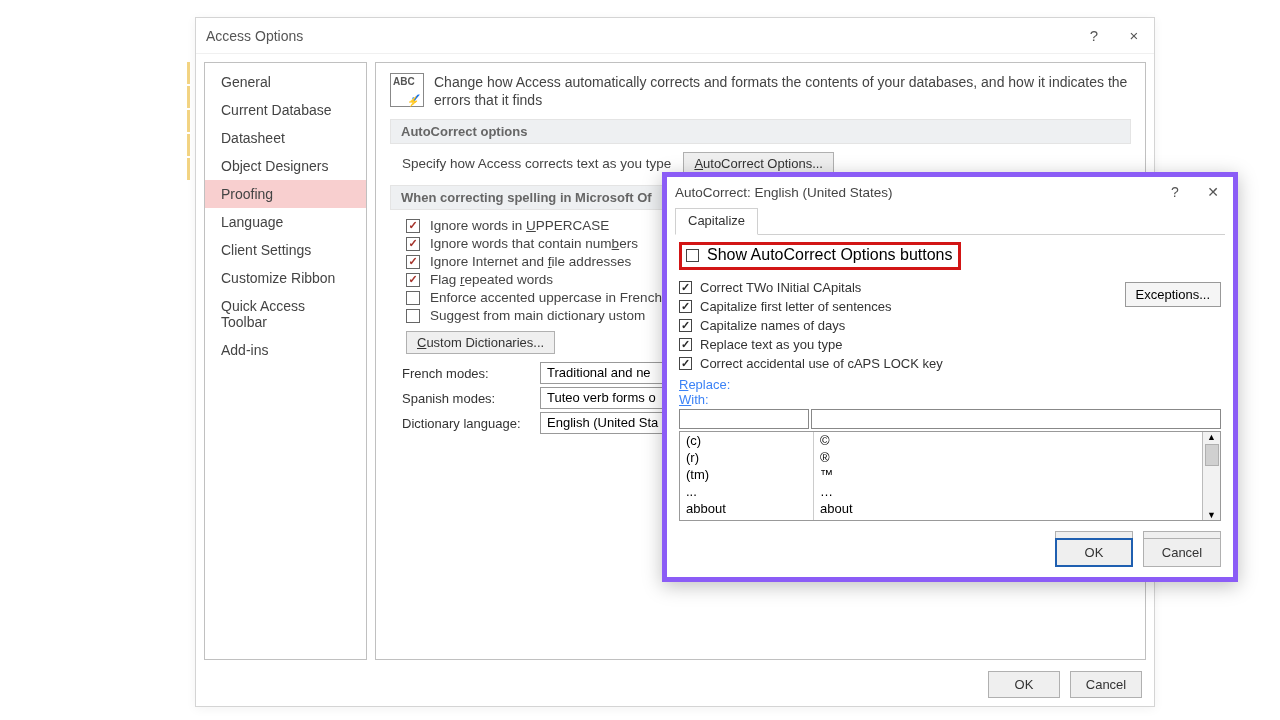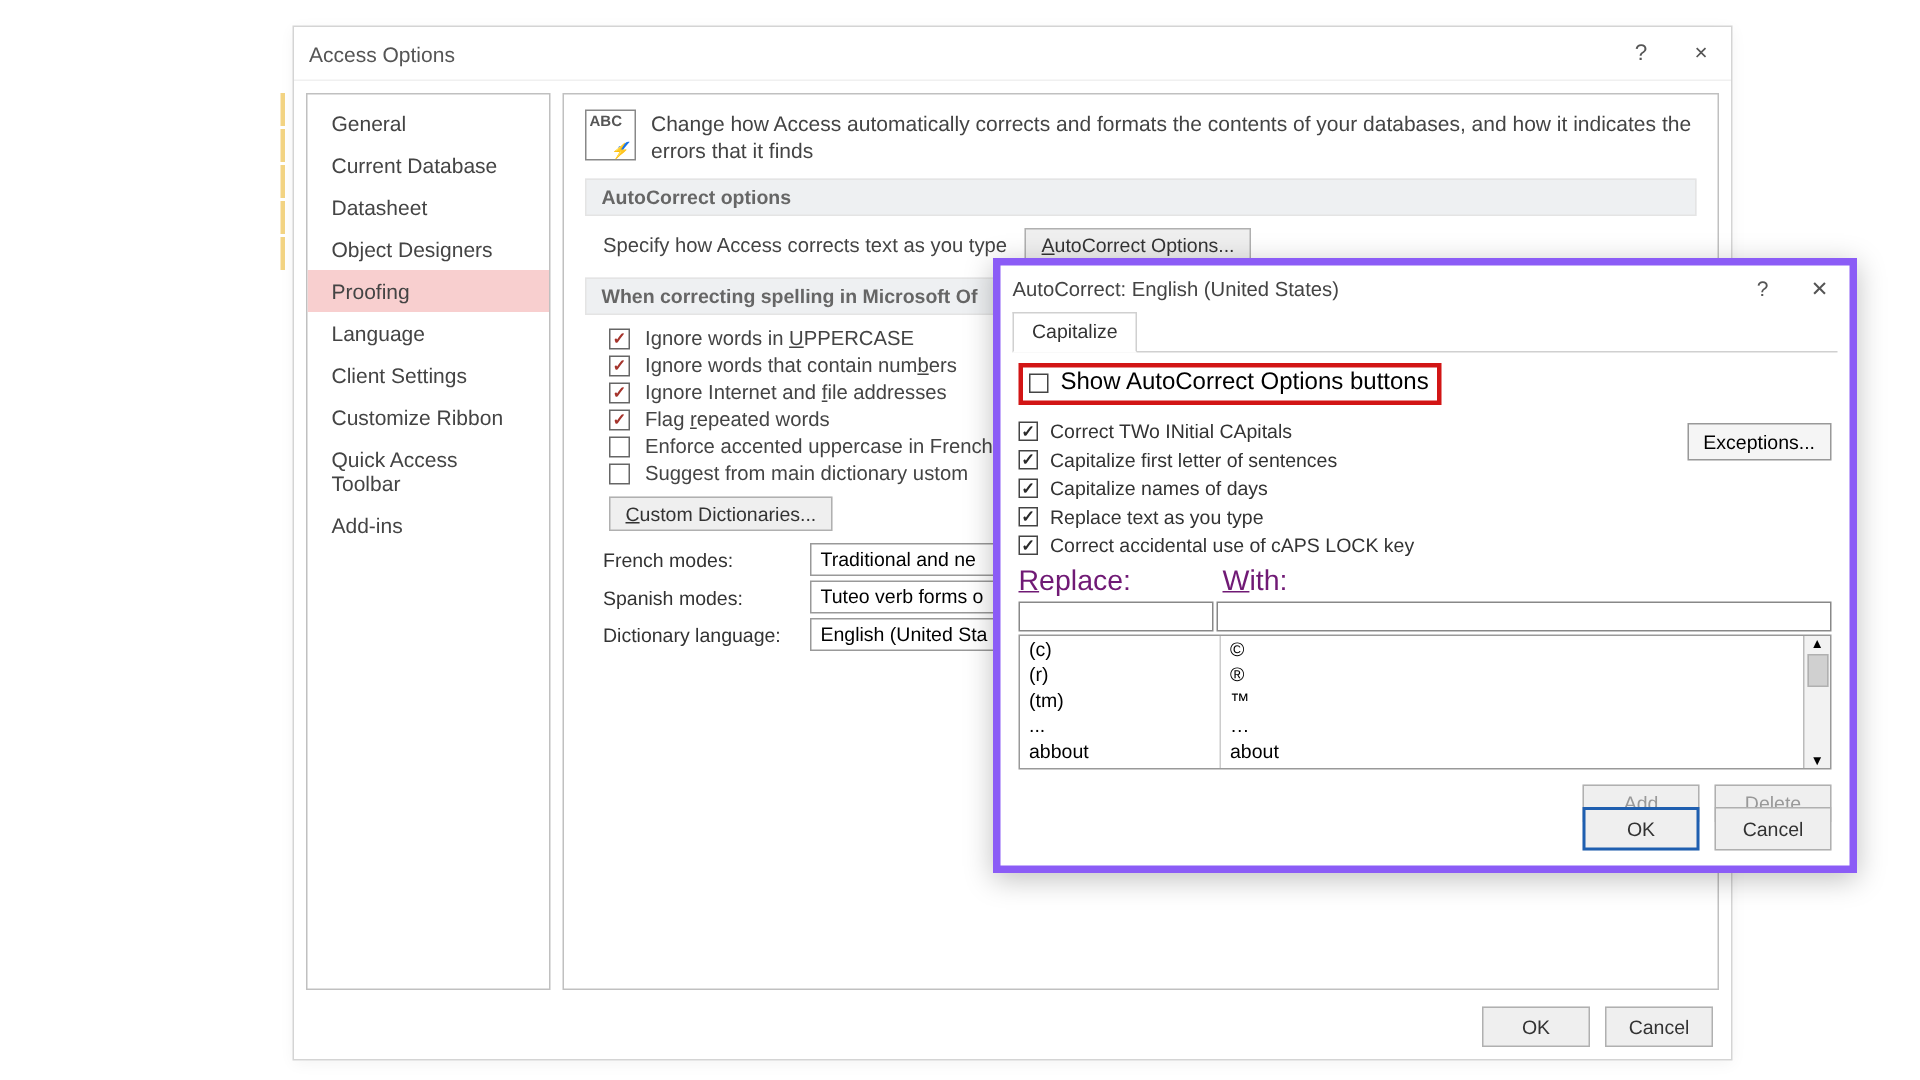--- a/index.html
+++ b/index.html
@@ -41,21 +41,21 @@
   .ac-tabs { border-bottom:1px solid #d0d0d0; margin:0 8px;}
   .ac-tab { display:inline-block; padding:4px 12px 6px; font-size:13px; color:#333; border:1px solid #d0d0d0; border-bottom:1px solid #fff; background:#fff; position:relative; top:1px;}
   .ac-body { padding:4px 12px 6px;}
   .ac-chk { display:flex; align-items:center; gap:8px; font-size:13px; color:#333; margin:4px 0;}
   .ac-chk .box { width:13px; height:13px; border:1px solid #444; display:inline-flex; align-items:center; justify-content:center; font-size:11px; color:#2a2a2a; font-weight:bold;}
   .ac-chk .box.checked::after { content:"✓"; }
   .hl { border:3px solid #d21515; padding:1px 6px 3px 4px; display:inline-flex; align-items:center; gap:8px; margin:3px 0 6px 0;}
   .ac-row { display:flex; align-items:flex-start;}
   .ac-left { flex:1;}
   .exc-btn { border:1px solid #999; background:#f5f5f5; font-size:13px; padding:4px 10px; margin-top:6px;}
-  .repl-labels { display:flex; font-size:19px; color:#701a75; margin-top:2px;}
+  .repl-labels { display:flex; font-size:13px; color:#3b82f6; margin-top:2px;flex-direction:column;}
   .repl-labels div:first-child { width:136px;}
   .repl-inputs { display:flex; gap:2px; margin:2px 0;}
   .repl-inputs input { border:1px solid #888; height:20px; font-size:13px; padding:0 4px;}
   .repl-inputs input:first-child { width:130px;}
   .repl-inputs input:last-child { flex:1;}
   .repl-list { border:1px solid #999; height:90px; margin-top:1px; display:flex; font-size:13px;}
   .repl-list .lcol { width:134px; border-right:1px solid #ccc;}
   .repl-list .rcol { flex:1;}
   .repl-list .celltxt { padding:1px 6px; white-space:nowrap; }
   .repl-list .scroll { width:18px; border-left:1px solid #bbb; background:#f2f2f2; display:flex; flex-direction:column; justify-content:space-between; align-items:center; font-size:10px;}

